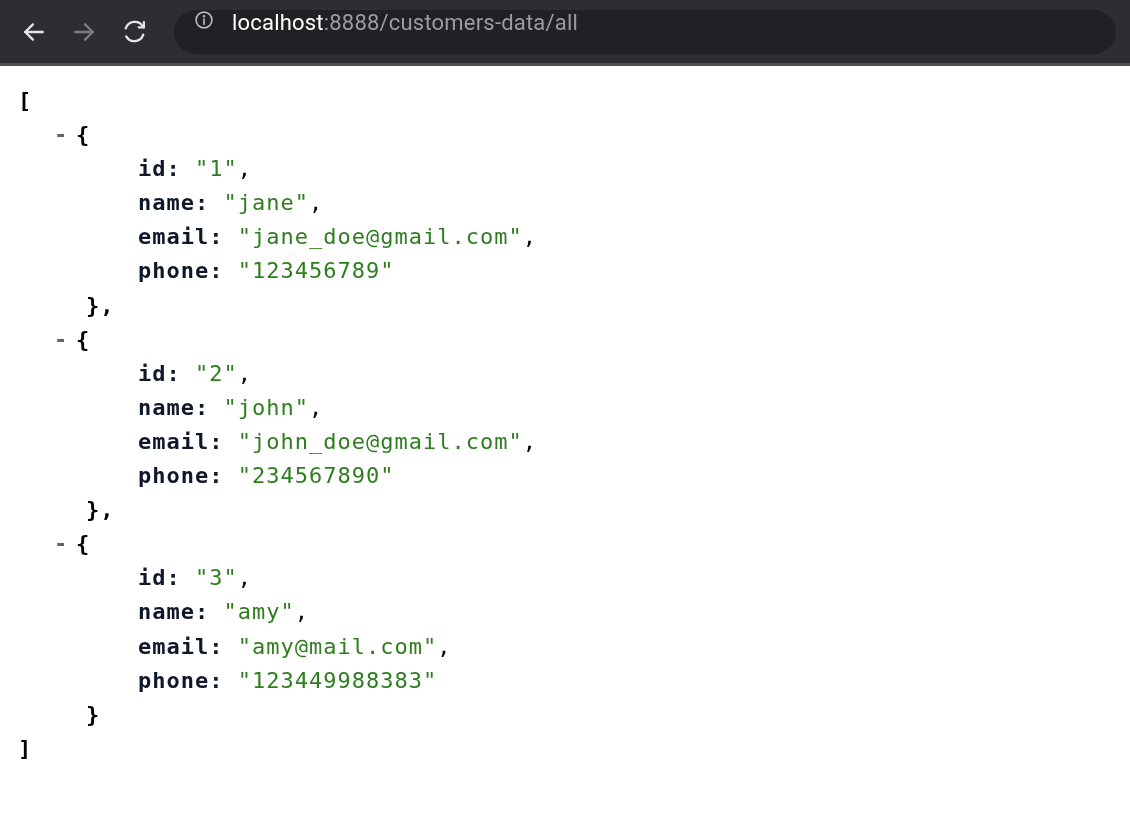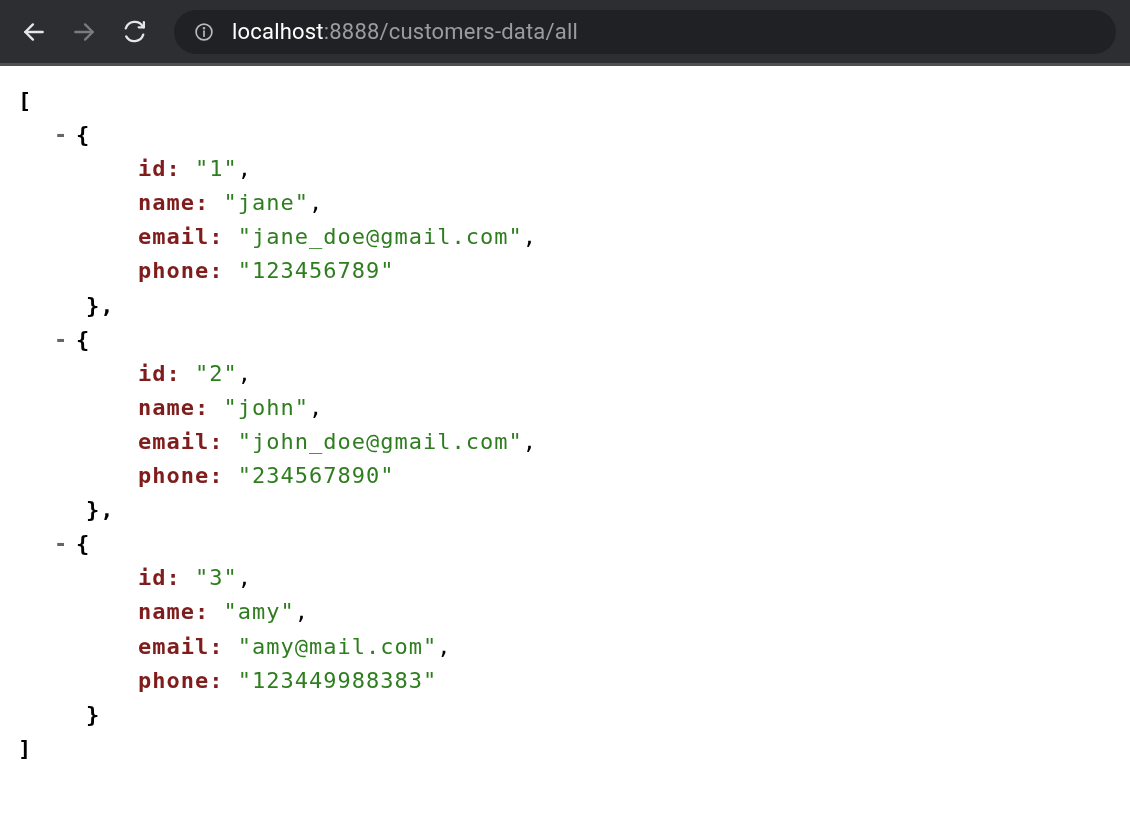--- a/index.html
+++ b/index.html
@@ -30,21 +30,20 @@
     cursor: pointer;
   }
   .nav-btn svg { display:block; }
   .nav-btn.disabled svg { stroke: #7a7b7e; }
   .addr-bar {
     flex: 1;
     background: #202124;
     border-radius: 24px;
     height: 44px;
     display: flex;
-    align-items: center;
     padding: 0 20px;
     gap: 18px;
     margin-left: 10px;
   }
   .info-icon {
     width: 20px; height: 20px;
     display:flex; align-items:center; justify-content:center;
   }
   .url {
     font-size: 22px;
@@ -54,21 +53,21 @@
   }
   .url .dim { color: #9b9c9f; }
   
   .json-body {
     padding: 18px 18px 40px 18px;
     font-family: ui-monospace, "SF Mono", Menlo, Consolas, monospace;
     font-size: 22px;
     line-height: 1.55;
     letter-spacing: 1px;
   }
-  .json-body .key { font-weight: 700; color:#7f1d1d; }
+  .json-body .key { font-weight: 700; color:#0f172a; }
   .json-body .str { color: #2e7d1f; }
   .json-body .punct-light { color:#000; }
   .json-body .brace { color:#000; font-weight:700;}
   .collapse {
     display:inline-block;
     width: 18px;
     text-align:center;
     color:#666;
     font-weight:700;
     cursor:pointer;

